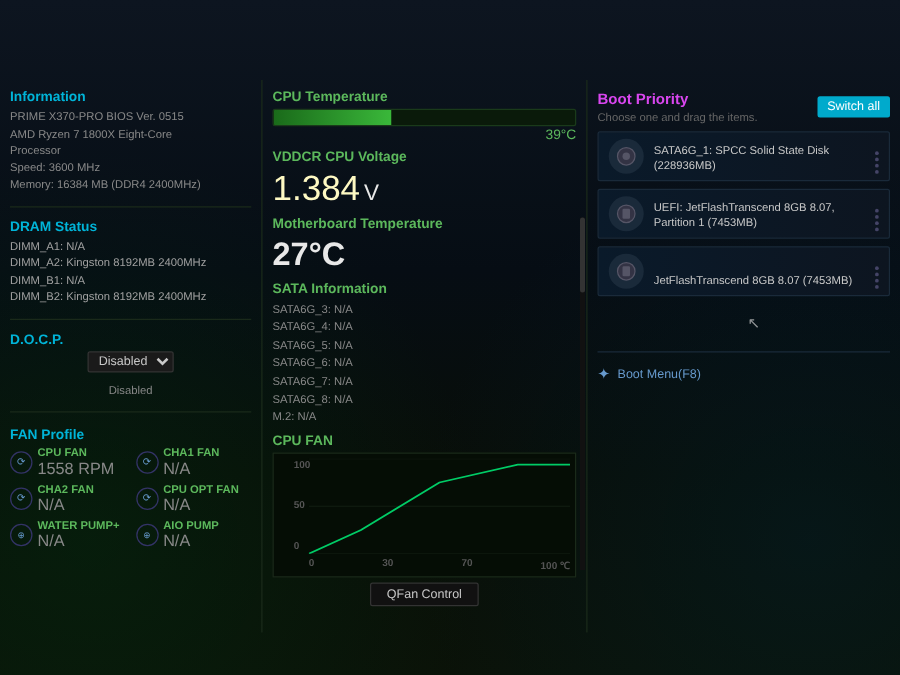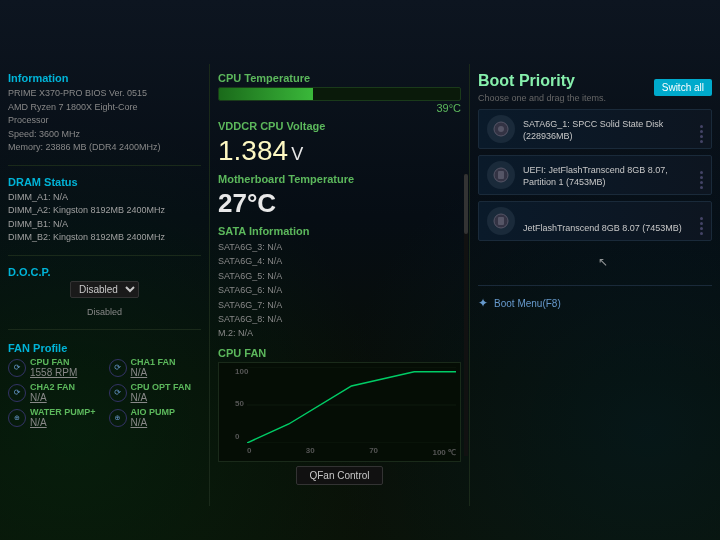--- a/index.html
+++ b/index.html
@@ -197,22 +197,21 @@
     }
 
     .fan-label {
       color: #5cb85c;
       font-size: 9px;
       font-weight: bold;
     }
 
     .fan-val {
       color: #888;
-      font-size: 10px;
-      text-decoration: underline;
+      font-size: 13px;
     }
 
     
     .mid-panel {
       width: 260px;
       padding: 8px;
       display: flex;
       flex-direction: column;
       gap: 6px;
       border-right: 1px solid #1a2a1a;
@@ -494,21 +493,21 @@
 
     <div class="left-panel">
 
       <div>
         <div class="section-title blue">Information</div>
         <div class="info-text">
           <div>PRIME X370-PRO  BIOS Ver. 0515</div>
           <div>AMD Ryzen 7 1800X Eight-Core</div>
           <div>Processor</div>
           <div>Speed: 3600 MHz</div>
-          <div>Memory: 23886 MB (DDR4 2400MHz)</div>
+          <div>Memory: 16384 MB (DDR4 2400MHz)</div>
         </div>
       </div>
 
       <div class="divider"></div>
 
       <div>
         <div class="section-title blue">DRAM Status</div>
         <div class="info-text">
           <div>
             <span>DIMM_A1:</span>
@@ -661,21 +660,21 @@
 
     </div>
 
     <div class="scroll-indicator">
       <div class="scroll-thumb"></div>
     </div>
 
     <div class="right-panel">
       <div class="boot-header">
         <div>
-          <div class="section-title" style="color:#86efac;font-size:16px;">Boot Priority</div>
+          <div class="section-title" style="color:#d946ef;font-size:12px;">Boot Priority</div>
           <div class="boot-subtitle">Choose one and drag the items.</div>
         </div>
         <button class="switch-all-btn">Switch all</button>
       </div>
 
       <div class="boot-item">
         <div class="boot-disk-icon">
           <svg width="18" height="18" viewBox="0 0 18 18">
             <circle cx="9" cy="9" r="7" fill="#334" stroke="#556" stroke-width="1"></circle>
             <circle cx="9" cy="9" r="3" fill="#556"></circle>

